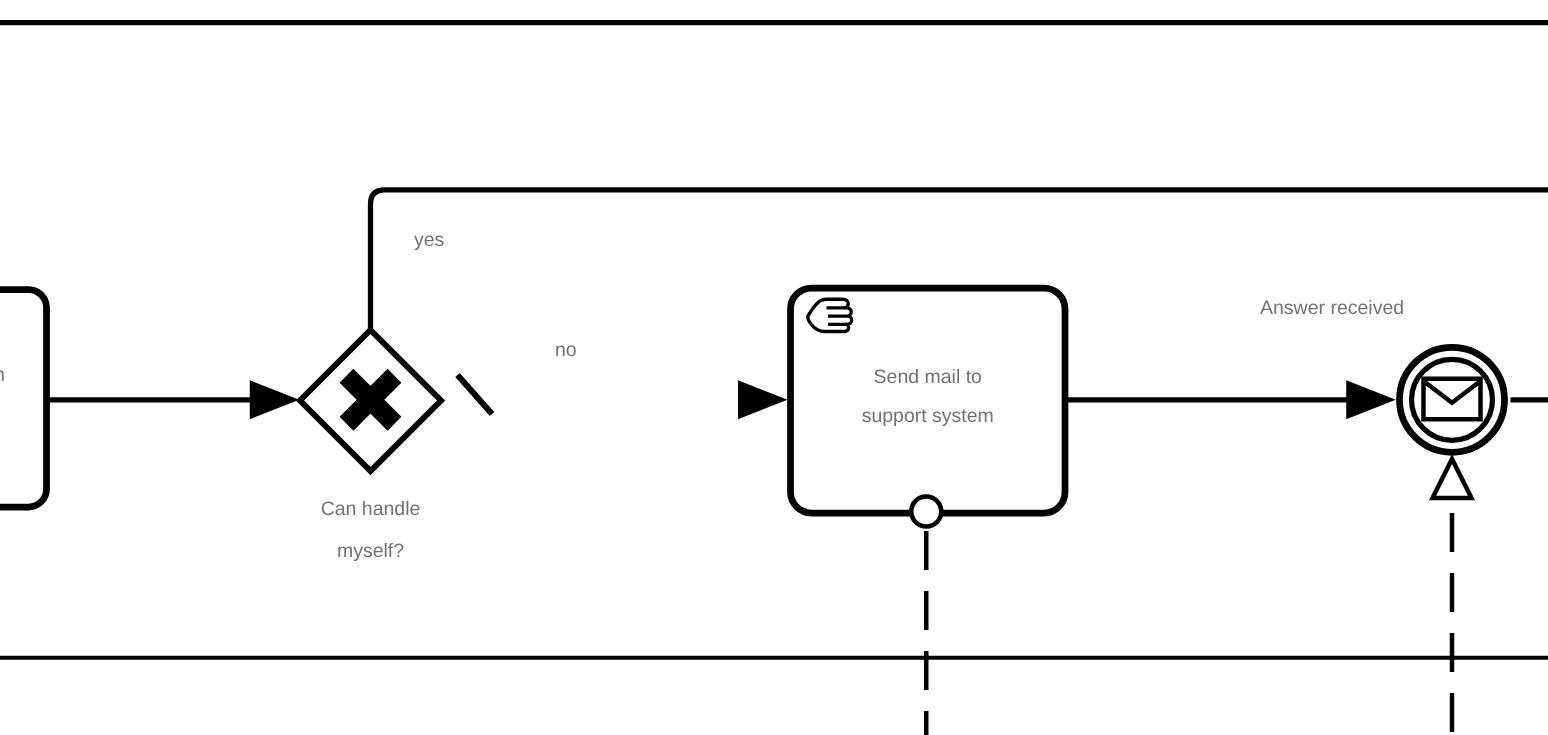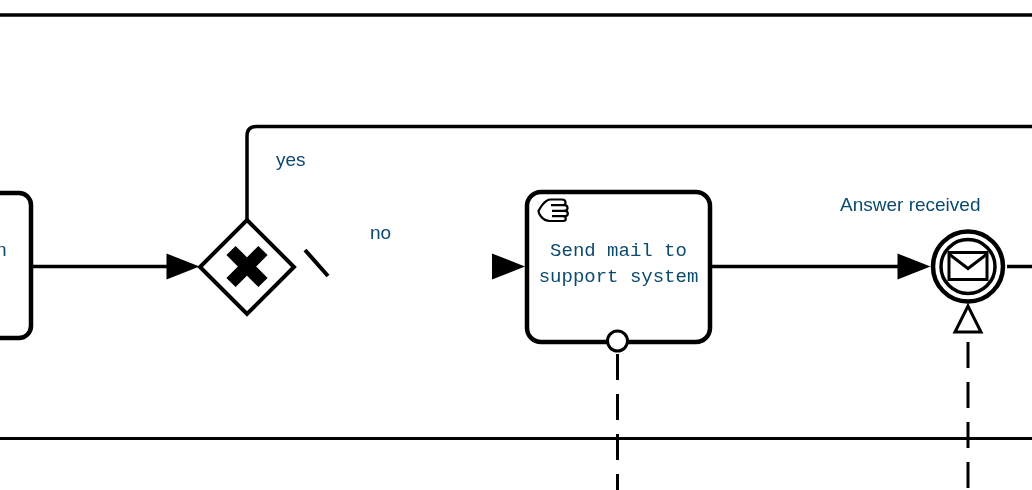--- a/index.html
+++ b/index.html
@@ -8,29 +8,29 @@
     width: 1032px;
     height: 490px;
     background: #ffffff;
     overflow: hidden;
     font-family: "Liberation Sans", sans-serif;
     color: #000000;
   }
   #diagram-svg { position: absolute; left: 0; top: 0; }
   .lbl {
     position: absolute;
-    font-size: 19px;
+    font-size: 13px;
     line-height: 22px;
-    color: #0c4a6e;
+    color: #737373;
     white-space: nowrap;
   }
   .lbl.center { text-align: center; }
   .lbl.multiline { white-space: pre-line; }
   .gateway-label { left: 147px; top: 325px; width: 200px; line-height: 28px; }
-  .task-label    { left: 527px; top: 238px; width: 183px; line-height: 26px; font-family: Liberation Mono, monospace; }
+  .task-label    { left: 527px; top: 238px; width: 183px; line-height: 26px; }
   .event-label   { left: 840px; top: 194px; }
   .yes-label     { left: 276px; top: 149px; }
   .no-label      { left: 370px; top: 222px; }
   .fragment-label{ left: -4px;  top: 239px; }
 </style>
 </head>
 <body>
 
 <div id="canvas">
 
@@ -91,19 +91,21 @@
       </g>
     </g>
   </svg>
 
   <div class="lbl fragment-label">n</div>
 
   <div class="lbl yes-label">yes</div>
 
   <div class="lbl no-label">no</div>
 
+  <div class="lbl center multiline gateway-label">Can handle
+myself?</div>
 
   <div class="lbl center multiline task-label">Send mail to
 support system</div>
 
   <div class="lbl event-label">Answer received</div>
 
 </div>
 
 </body></html>

